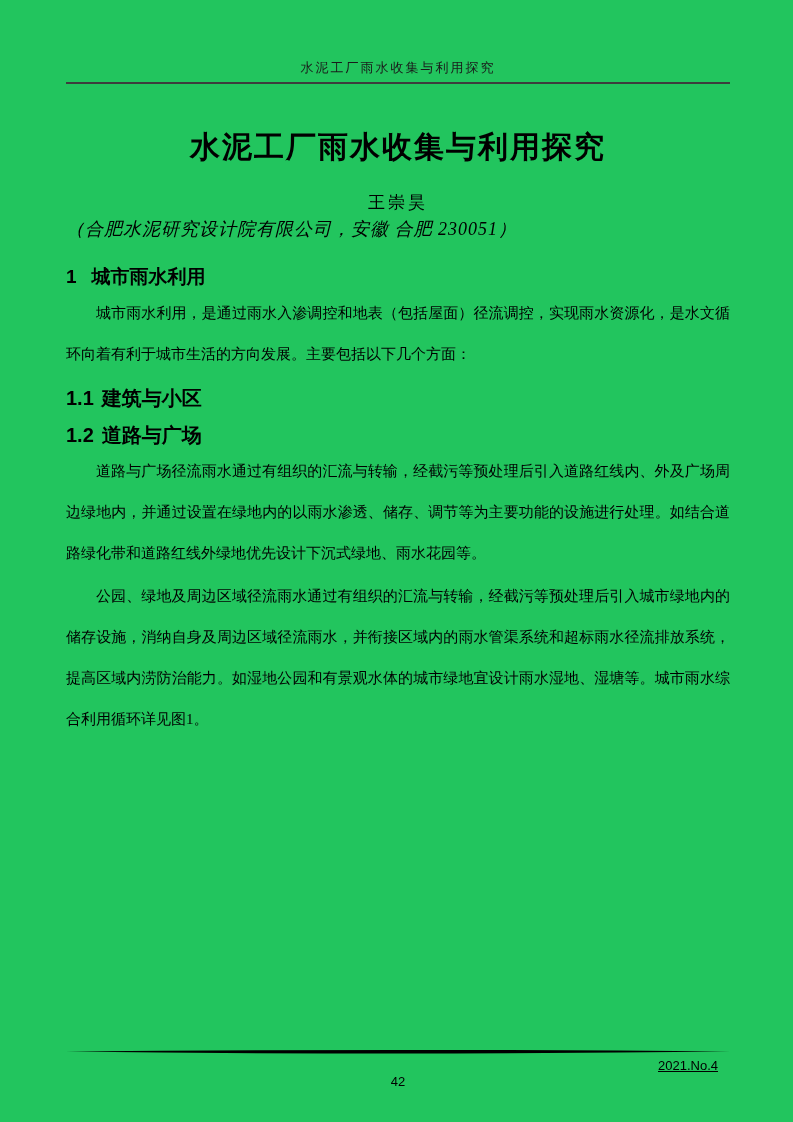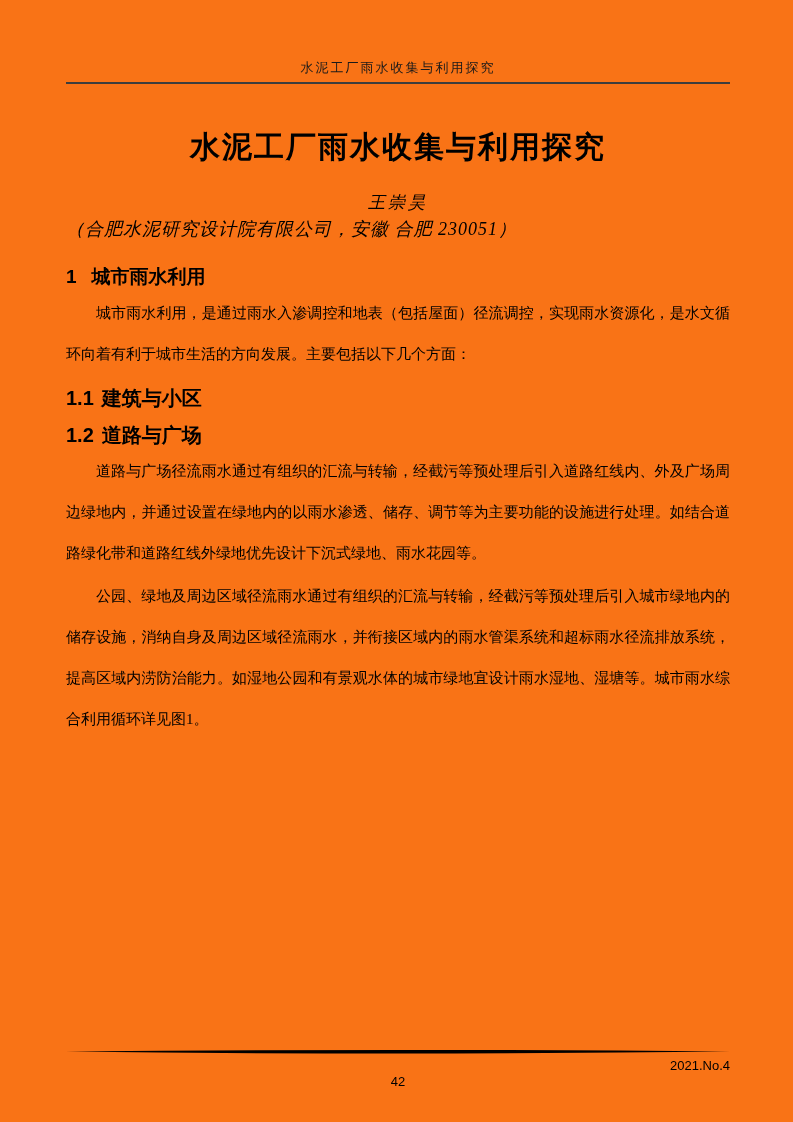--- a/index.html
+++ b/index.html
@@ -11,21 +11,21 @@
     width: 793px;
     height: 1122px;
     position: relative;
     overflow: hidden;
     color: #000000;
     font-family: "Liberation Serif", "DejaVu Serif", serif;
   }
   .page {
     position: absolute;
     inset: 0;
-    background: #f97316;
+    background: #22c55e;
   }
   .content {
     margin-left: 66px;
     margin-right: 63px;
   }
   
   .page-header {
     padding-top: 60px;
   }
   .running-title {
@@ -47,21 +47,20 @@
     text-align: center;
     font-family: "Liberation Sans", "DejaVu Sans", sans-serif;
     font-weight: bold;
     font-size: 30px;
     letter-spacing: 2px;
     line-height: 38px;
   }
   .author-line {
     margin-top: 26px;
     text-align: center;
-    font-style: italic;
     font-size: 17px;
     line-height: 22px;
     letter-spacing: 3px;
   }
   .affiliation-line {
     margin-top: 3px;
     font-style: italic;
     font-size: 18px;
     line-height: 24px;
     letter-spacing: 1px;
@@ -117,21 +116,22 @@
     line-height: 18px;
   }
   .footer-page-number {
     position: absolute;
     left: 50%;
     transform: translateX(-50%);
     margin-top: 16px;
   }
   .footer-issue {
     position: absolute;
-    right: 0;
+    right: 12px;
+    text-decoration: underline;
   }
 </style>
 </head>
 <body>
 
 <div class="page">
 
   <div class="page-header content">
     <div class="running-title">水泥工厂雨水收集与利用探究</div>
     <hr class="header-rule">

